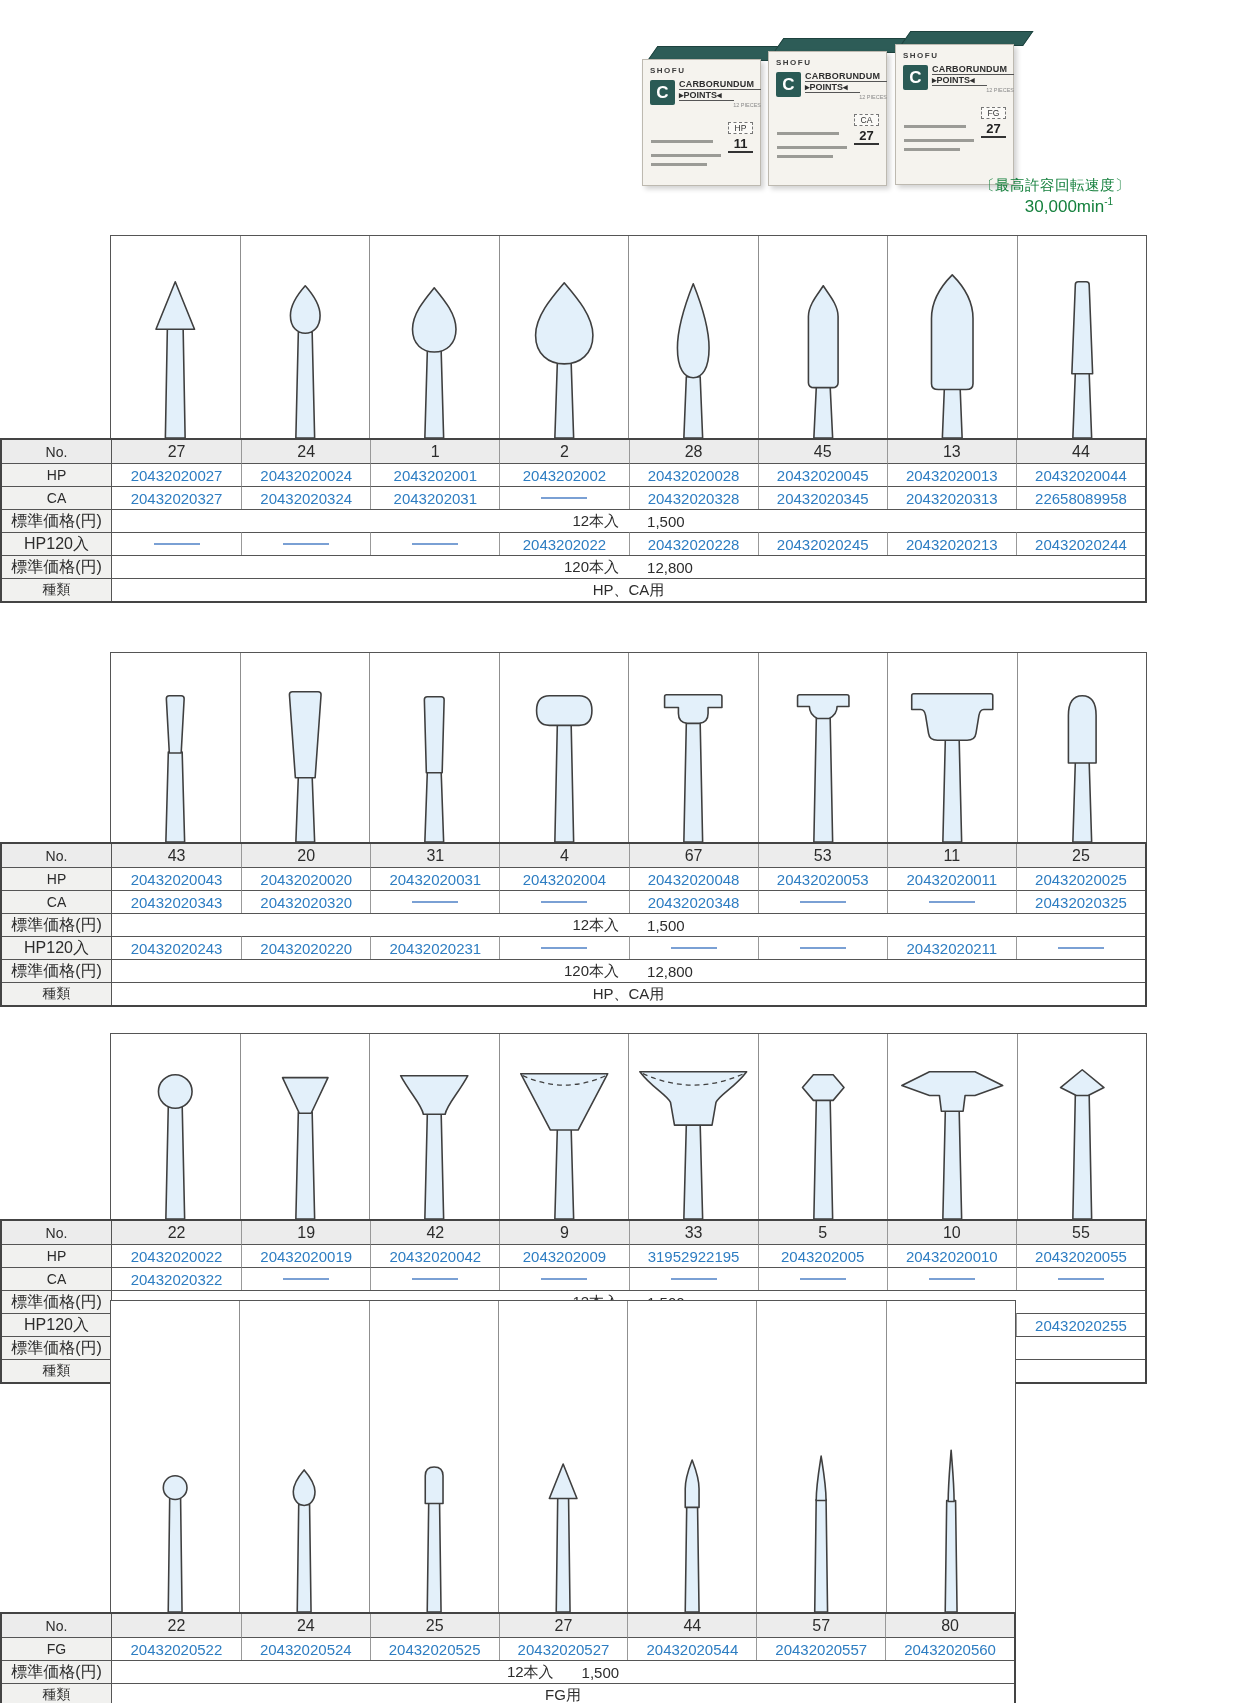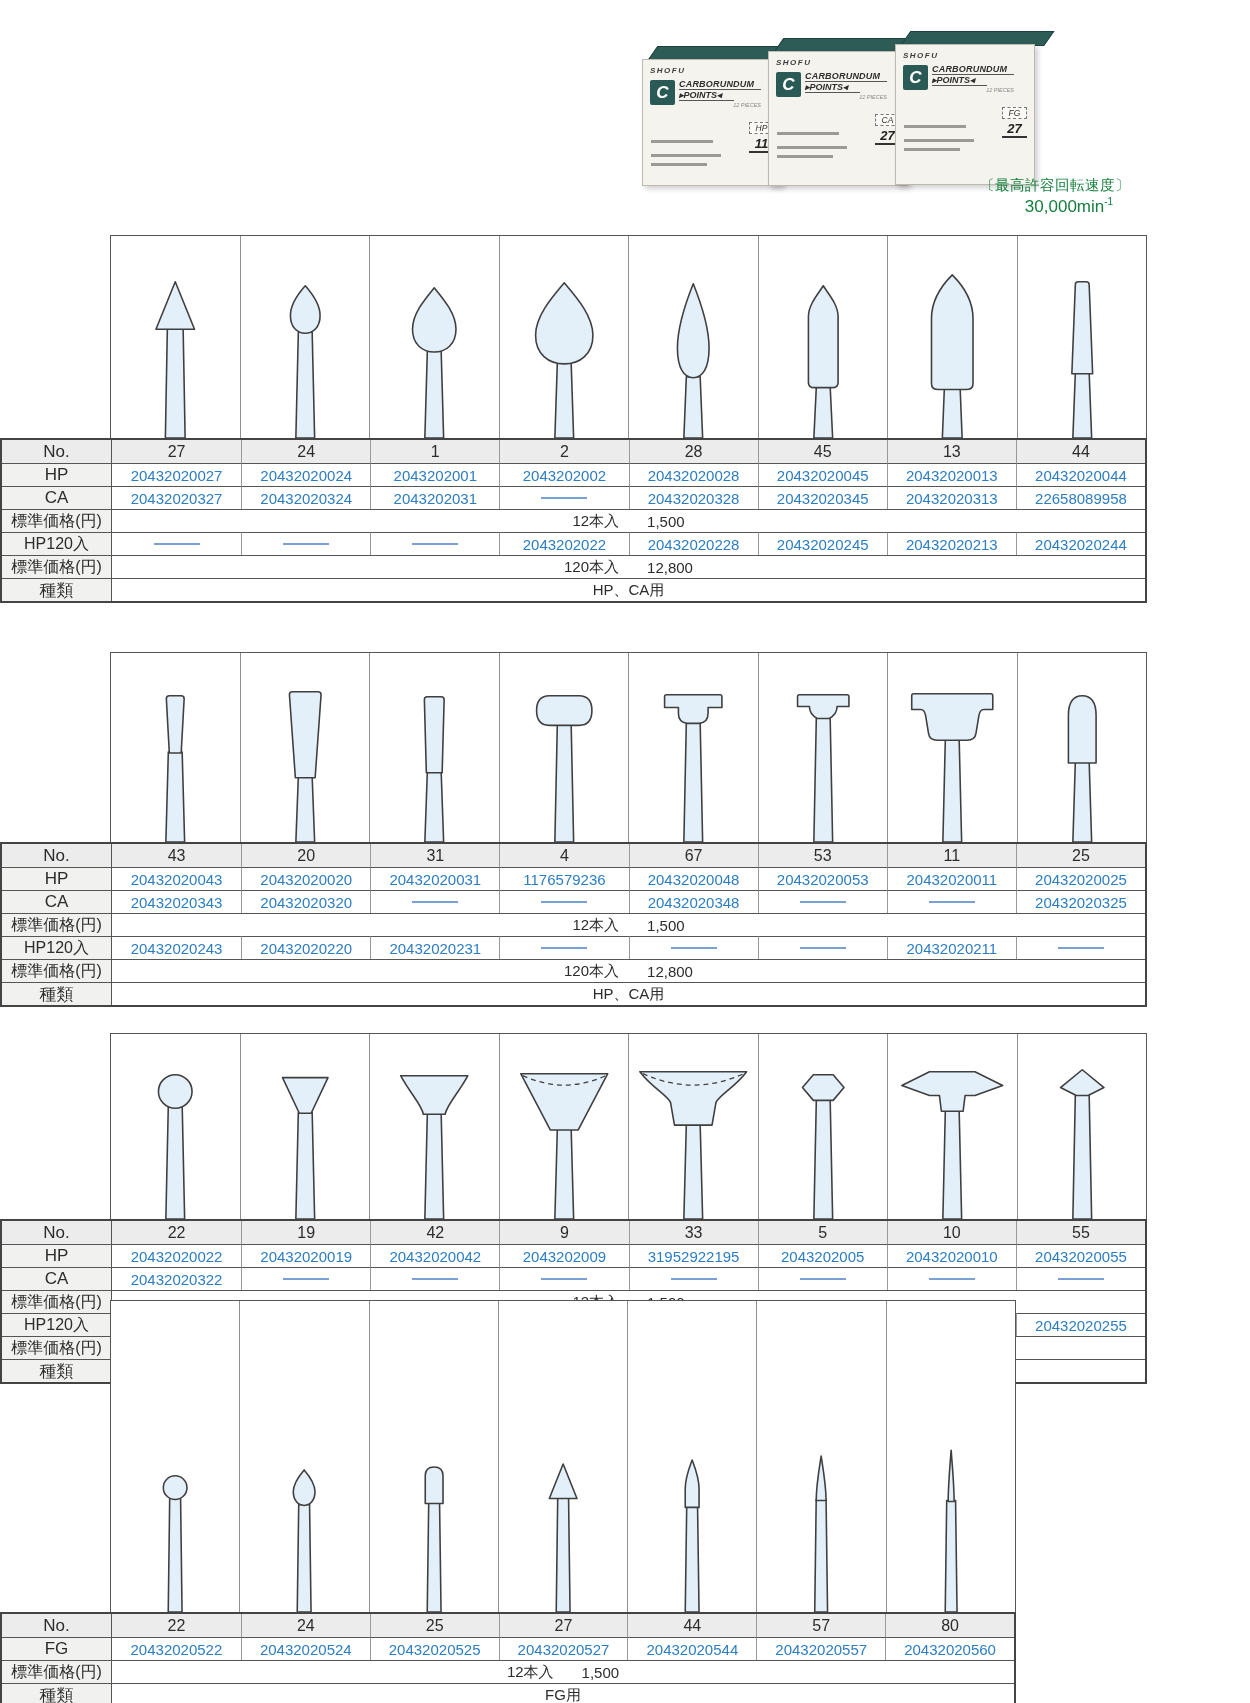--- a/index.html
+++ b/index.html
@@ -1,21 +1,21 @@
 <!DOCTYPE html>
 <html><head>
 <meta charset="utf-8">
 <style>
   * { margin:0; padding:0; box-sizing:border-box; }
   body { background:#ffffff; font-family:"Liberation Sans", sans-serif; }
   .page { position:relative; width:1250px; height:1703px; background:#fff; overflow:hidden; }
 
   
   .photo { position:absolute; left:640px; top:28px; width:392px; height:166px; }
-  .pbox { position:absolute; width:140px;font-style:italic; }
+  .pbox { position:absolute; width:119px; }
   .pbox.b0 { left:2px;  top:18px; height:140px; }
   .pbox.b1 { left:128px; top:10px; height:148px; }
   .pbox.b2 { left:255px; top:3px;  height:154px; }
   .pbox-top { position:absolute; left:5px; right:-9px; top:0; height:15px; background:#2d5c57;
               border:1px solid #1e423e; transform:skewX(-35deg); transform-origin:bottom left; }
   .pbox-front { position:absolute; top:13px; left:0; right:0; bottom:0; background:#f5f3ee;
                 border:1px solid #bdb9b0; box-shadow:3px 3px 5px rgba(0,0,0,0.18); }
   .brand { position:absolute; top:6px; left:7px; font-size:8px; font-weight:bold; letter-spacing:1.5px; color:#3c3c3c; }
   .logo { position:absolute; top:20px; left:7px; width:25px; height:25px; background:#2a5a55; color:#fff;
           font-weight:bold; font-size:17px; display:flex; align-items:center; justify-content:center; border-radius:2px; }
@@ -53,21 +53,21 @@
   .shape-cell { flex:1; position:relative; }
   .shape-cell.vl { border-left:1px solid #8f8f8f; }
   .shape-cell svg { width:100%; height:100%; display:block; }
   .shape-cell svg path, .shape-cell svg circle { fill:#e3f0fa; stroke:#3f3f3f; stroke-width:1.6; stroke-linejoin:round; }
   .shape-cell svg .dash-line { fill:none; stroke:#3f3f3f; stroke-width:1.3; stroke-dasharray:5 4; }
 
   .data-rows { display:grid; border:2px solid #444; background:#fff; }
   .cell { height:23px; display:flex; align-items:center; justify-content:center; font-size:15px; color:#2c2c2c; overflow:hidden; white-space:nowrap; }
   .cell.rt { border-top:1.5px solid #555; }
   .cell.vl { border-left:1px solid #999; }
-  .cell.label { background:#f1f1ef; border-right:1.5px solid #555; font-size:17px; }
+  .cell.label { background:#f1f1ef; border-right:1.5px solid #555; font-size:14px; }
   .cell.label.small { font-size:16px; }
   .cell.hdr { background:#ececec; }
   .cell.num { font-size:16px; }
   .cell.code { color:#2d7dc2; font-size:15px; }
   .cell.span span + span { margin-left:28px;text-align:center; }
   .dash { display:inline-block; width:46px; border-top:2px solid #7aa0d4; }
 </style>
 </head>
 <body>
 
@@ -308,21 +308,21 @@
         <div class="cell num hdr vl">31</div>
         <div class="cell num hdr vl">4</div>
         <div class="cell num hdr vl">67</div>
         <div class="cell num hdr vl">53</div>
         <div class="cell num hdr vl">11</div>
         <div class="cell num hdr vl">25</div>
         <div class="cell label rt">HP</div>
         <div class="cell code rt">20432020043</div>
         <div class="cell code rt vl">20432020020</div>
         <div class="cell code rt vl">20432020031</div>
-        <div class="cell code rt vl">1176579236</div>
+        <div class="cell code rt vl">2043202004</div>
         <div class="cell code rt vl">20432020048</div>
         <div class="cell code rt vl">20432020053</div>
         <div class="cell code rt vl">20432020011</div>
         <div class="cell code rt vl">20432020025</div>
         <div class="cell label rt">CA</div>
         <div class="cell code rt">20432020343</div>
         <div class="cell code rt vl">20432020320</div>
         <div class="cell code rt vl">
           <span class="dash"></span>
         </div>

